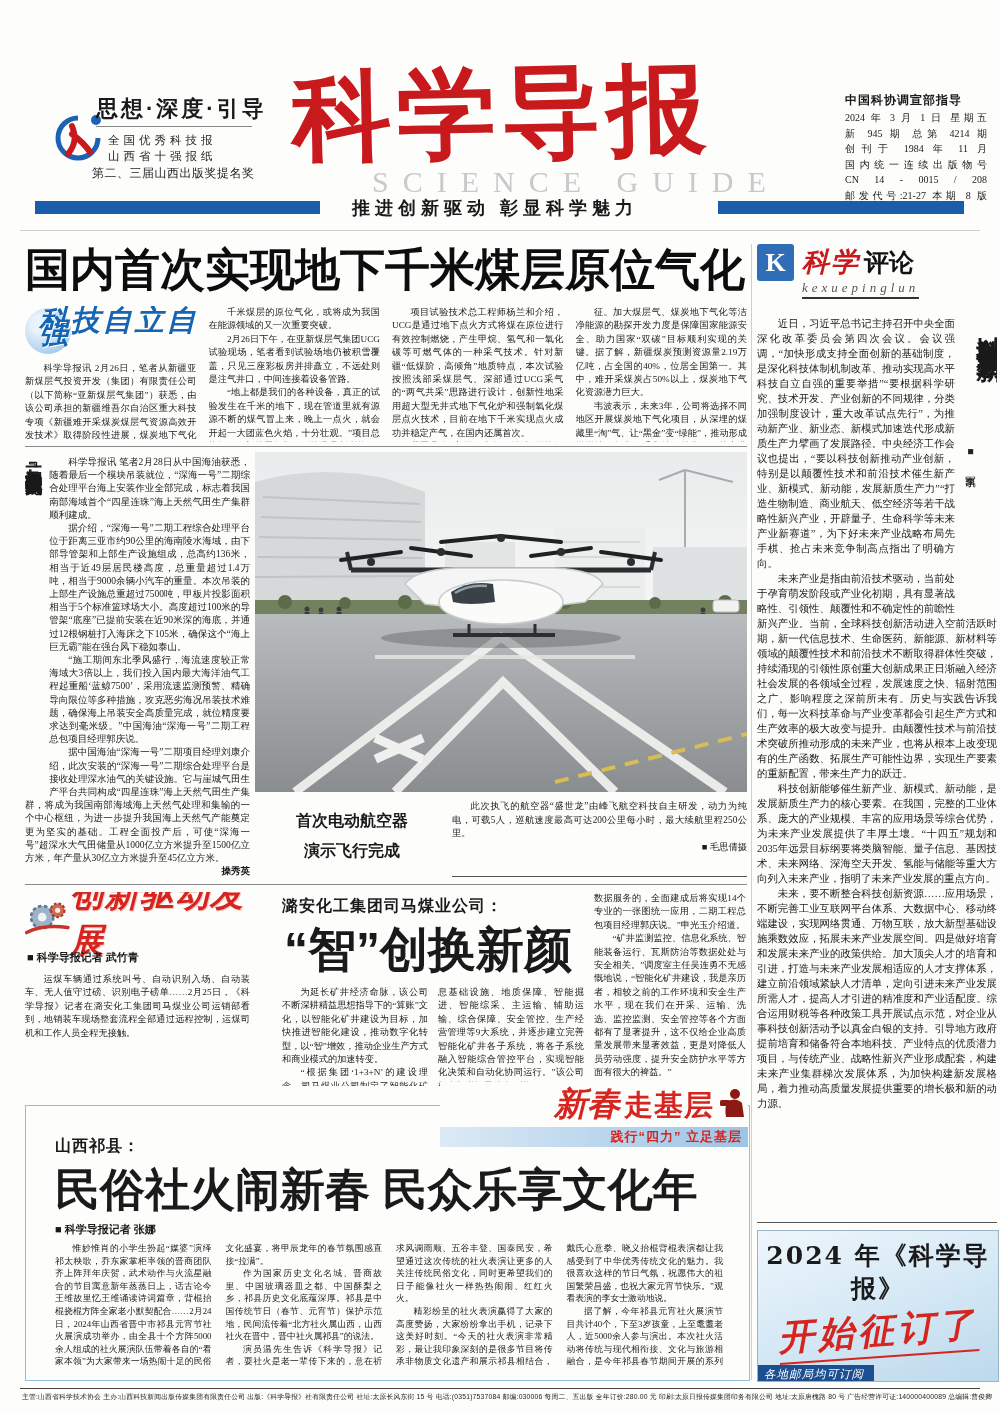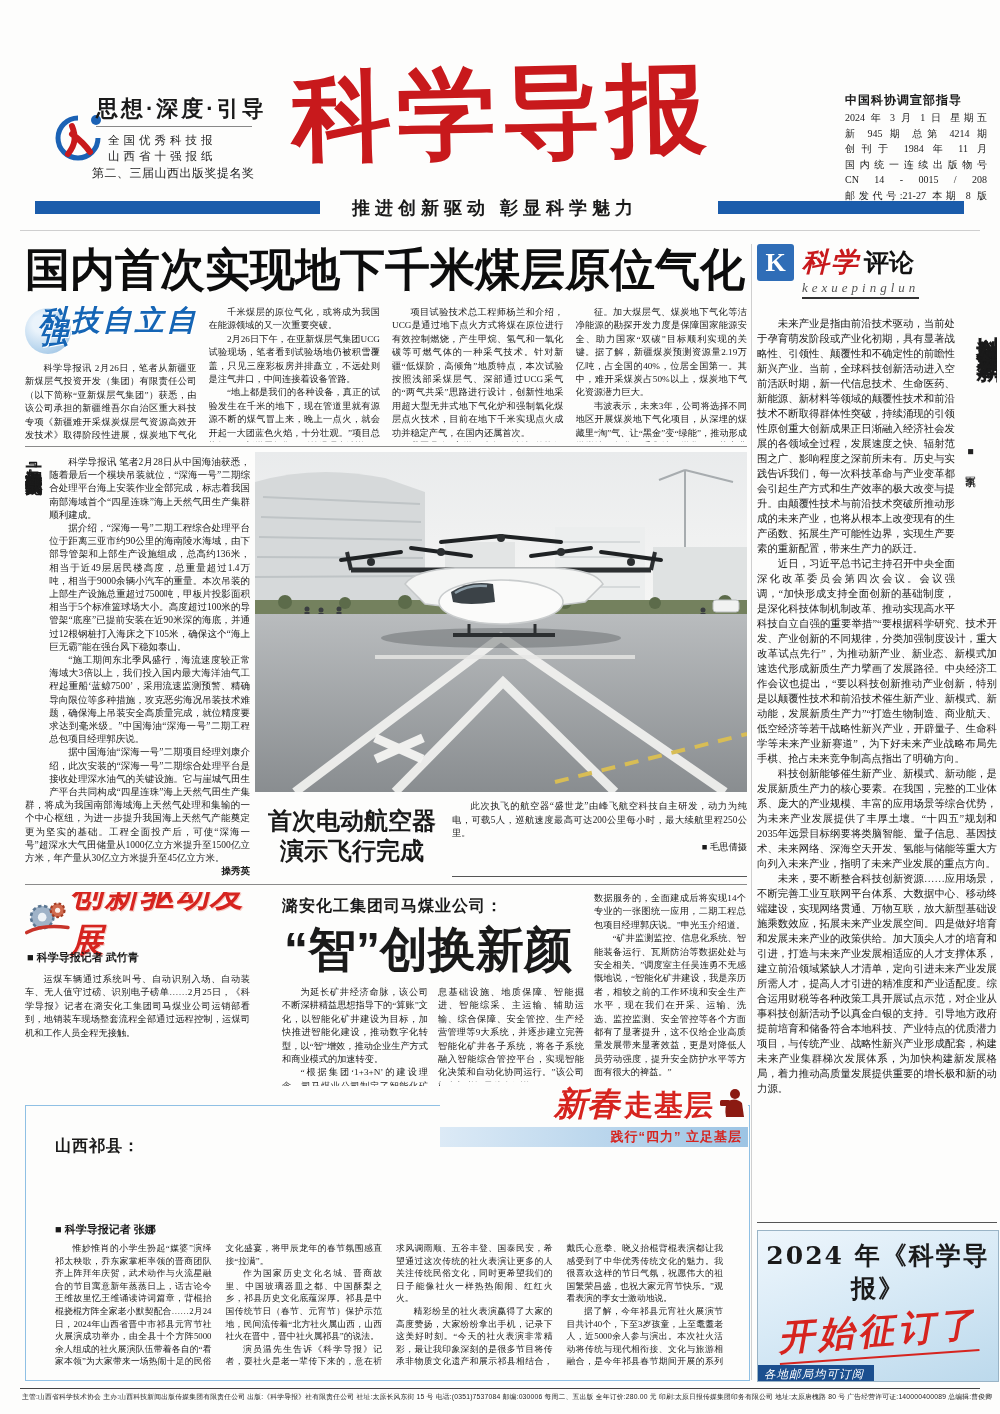--- a/index.html
+++ b/index.html
@@ -57,21 +57,21 @@
       height:338px;margin-right:9px;margin-left:2px;letter-spacing:0.5px;}
 
   
   .cmt-body{font-size:10.4px;line-height:15px;overflow:hidden;}
   .cmt-float{float:right;height:288px;display:flex;margin-left:8px;}
   .cmt-title{font-size:26px;font-weight:900;font-family:"Liberation Sans",sans-serif;letter-spacing:2px;}
   .cmt-author{font-size:10.5px;margin-top:130px;margin-right:4px;color:#222;}
 
   
   .photo-frame{background:#dfe1e2;overflow:hidden;}
-  .cap-title{font-size:24px;font-weight:900;font-family:"Liberation Sans",sans-serif;text-align:center;line-height:30px;}
+  .cap-title{font-size:16px;font-weight:900;font-family:"Liberation Sans",sans-serif;text-align:center;line-height:30px;}
   .cap-text{font-size:9.3px;line-height:13.6px;}
   .credit{text-align:right;text-indent:0;}
 
   
   .kicker{font-size:16px;font-weight:bold;font-family:"Liberation Sans",sans-serif;letter-spacing:1px;}
   .h2-sima{font-size:48px;font-weight:900;font-family:"Liberation Sans",sans-serif;white-space:nowrap;}
 
   
   .sh-box{border:1px solid #8fc0e4;}
   .nc-script{font-size:33px;font-weight:900;font-style:italic;color:#d6241f;font-family:"DejaVu Serif",serif;}
@@ -104,20 +104,21 @@
       <path d="M20 16 C24 26 24 34 16 44 M20 24 C28 30 34 36 38 42" fill="none" stroke="#c8191c" stroke-width="6" stroke-linecap="round"></path>
     </svg>
   </div>
   <div class="abs sans tagline" style="left:96px;top:94px;">思想·深度·引导</div>
   <div class="abs" style="left:96px;top:126px;width:156px;height:1px;background:#888;"></div>
   <div class="abs honor sans" style="left:108px;top:133px;">全国优秀科技报</div>
   <div class="abs honor sans" style="left:108px;top:149px;">山西省十强报纸</div>
   <div class="abs honor3 sans" style="left:92px;top:165px;">第二、三届山西出版奖提名奖</div>
 
   <div class="abs mast-title" style="left:292px;top:48px;">科学导报</div>
+  <div class="abs mast-en" style="left:372px;top:165px;">SCIENCE GUIDE</div>
 
   <div class="abs issue-head sans" style="left:845px;top:92px;">中国科协调宣部指导</div>
   <div class="abs" style="left:845px;top:110px;width:142px;">
     <div class="issue-line">2024 年 3 月 1 日 星期五</div>
     <div class="issue-line">新 945 期 总第 4214 期</div>
     <div class="issue-line">创刊于 1984 年 11 月</div>
     <div class="issue-line">国内统一连续出版物号</div>
     <div class="issue-line">CN 14 - 0015 / 208</div>
     <div class="issue-line">邮发代号:21-27 本期 8 版</div>
   </div>
@@ -294,22 +295,22 @@
         <span class="cmt-cn-black">评论</span>
         <div class="cmt-py">kexuepinglun</div>
       </div>
     </div>
   </div>
   <div class="abs cmt-body jt" style="left:757px;top:316px;width:240px;height:900px;">
     <div class="cmt-float">
       <div class="vert cmt-author">■ 李军凯</div>
       <div class="vert cmt-title">以科技创新促产业创新</div>
     </div>
+    <p>近日，习近平总书记主持召开中央全面深化改革委员会第四次会议。会议强调，“加快形成支持全面创新的基础制度，是深化科技体制机制改革、推动实现高水平科技自立自强的重要举措”“要根据科学研究、技术开发、产业创新的不同规律，分类加强制度设计，重大改革试点先行”，为推动新产业、新业态、新模式加速迭代形成新质生产力擘画了发展路径。中央经济工作会议也提出，“要以科技创新推动产业创新，特别是以颠覆性技术和前沿技术催生新产业、新模式、新动能，发展新质生产力”“打造生物制造、商业航天、低空经济等若干战略性新兴产业，开辟量子、生命科学等未来产业新赛道”，为下好未来产业战略布局先手棋、抢占未来竞争制高点指出了明确方向。</p>
     <p>未来产业是指由前沿技术驱动，当前处于孕育萌发阶段或产业化初期，具有显著战略性、引领性、颠覆性和不确定性的前瞻性新兴产业。当前，全球科技创新活动进入空前活跃时期，新一代信息技术、生命医药、新能源、新材料等领域的颠覆性技术和前沿技术不断取得群体性突破，持续涌现的引领性原创重大创新成果正日渐融入经济社会发展的各领域全过程，发展速度之快、辐射范围之广、影响程度之深前所未有。历史与实践告诉我们，每一次科技革命与产业变革都会引起生产方式和生产效率的极大改变与提升。由颠覆性技术与前沿技术突破所推动形成的未来产业，也将从根本上改变现有的生产函数、拓展生产可能性边界，实现生产要素的重新配置，带来生产力的跃迁。</p>
-    <p>近日，习近平总书记主持召开中央全面深化改革委员会第四次会议。会议强调，“加快形成支持全面创新的基础制度，是深化科技体制机制改革、推动实现高水平科技自立自强的重要举措”“要根据科学研究、技术开发、产业创新的不同规律，分类加强制度设计，重大改革试点先行”，为推动新产业、新业态、新模式加速迭代形成新质生产力擘画了发展路径。中央经济工作会议也提出，“要以科技创新推动产业创新，特别是以颠覆性技术和前沿技术催生新产业、新模式、新动能，发展新质生产力”“打造生物制造、商业航天、低空经济等若干战略性新兴产业，开辟量子、生命科学等未来产业新赛道”，为下好未来产业战略布局先手棋、抢占未来竞争制高点指出了明确方向。</p>
     <p>科技创新能够催生新产业、新模式、新动能，是发展新质生产力的核心要素。在我国，完整的工业体系、庞大的产业规模、丰富的应用场景等综合优势，为未来产业发展提供了丰厚土壤。“十四五”规划和2035年远景目标纲要将类脑智能、量子信息、基因技术、未来网络、深海空天开发、氢能与储能等重大方向列入未来产业，指明了未来产业发展的重点方向。</p>
     <p>未来，要不断整合科技创新资源……应用场景，不断完善工业互联网平台体系、大数据中心、移动终端建设，实现网络贯通、万物互联，放大新型基础设施乘数效应，拓展未来产业发展空间。四是做好培育和发展未来产业的政策供给。加大顶尖人才的培育和引进，打造与未来产业发展相适应的人才支撑体系，建立前沿领域紧缺人才清单，定向引进未来产业发展所需人才，提高人才引进的精准度和产业适配度。综合运用财税等各种政策工具开展试点示范，对企业从事科技创新活动予以真金白银的支持。引导地方政府提前培育和储备符合本地科技、产业特点的优质潜力项目，与传统产业、战略性新兴产业形成配套，构建未来产业集群梯次发展体系，为加快构建新发展格局，着力推动高质量发展提供重要的增长极和新的动力源。</p>
   </div>
   <div class="hr" style="left:757px;top:1222px;width:240px;background:#555;"></div>
 
   <div class="abs" style="left:25px;top:892px;width:225px;height:196px;overflow:hidden;">
     <div class="badge-cxqd">
       <svg width="52" height="46" viewBox="0 0 52 46">
         <circle cx="20" cy="22" r="13" fill="#9fb3c8" stroke="#5b7792" stroke-width="3" stroke-dasharray="4 3"></circle>
         <circle cx="20" cy="22" r="5" fill="#eef3f7"></circle>
@@ -350,20 +351,21 @@
     <span class="nc-bold">走基层</span>
     <svg width="30" height="34" viewBox="0 0 30 34" style="vertical-align:-6px;">
       <circle cx="17" cy="7" r="5" fill="#8b1a12"></circle>
       <path d="M10 14 Q18 10 24 16 L26 30 L8 30 Q6 20 10 14 Z" fill="#8b1a12"></path>
       <rect x="2" y="13" width="10" height="6" rx="1.5" fill="#8b1a12"></rect>
     </svg>
     <div class="nc-strip">践行“四力” 立足基层</div>
   </div>
 
   <div class="abs kicker" style="left:55px;top:1136px;">山西祁县：</div>
+  <div class="abs h2-sh" style="left:55px;top:1160px;">民俗社火闹新春 民众乐享文化年</div>
   <div class="abs byline" style="left:55px;top:1222px;">■ 科学导报记者 张娜</div>
 
   <div class="abs sh-cols" style="left:55px;top:1242px;width:668px;">
     <p>惟妙惟肖的小学生扮起“媒婆”演绎祁太秧歌，乔东家掌柜率领的晋商团队齐上阵拜年庆贺，武术动作与火流星融合的节目寓意新年蒸蒸日上，话古论今王维故里忆王维诵读诗词篇章，背棍抬棍挠棍方阵全家老小默契配合……2月24日，2024年山西省晋中市祁县元宵节社火展演成功举办，由全县十个方阵5000余人组成的社火展演队伍带着各自的“看家本领”为大家带来一场热闹十足的民俗文化盛宴，将甲辰龙年的春节氛围感直接“拉满”。</p>
     <p>作为国家历史文化名城、晋商故里、中国玻璃器皿之都、中国酥梨之乡，祁县历史文化底蕴深厚。祁县是中国传统节日（春节、元宵节）保护示范地，民间流传着“北方社火属山西，山西社火在晋中，晋中社火属祁县”的说法。</p>
     <p>演员温先生告诉《科学导报》记者，耍社火是老一辈传下来的，意在祈求风调雨顺、五谷丰登、国泰民安，希望通过这次传统的社火表演让更多的人关注传统民俗文化，同时更希望我们的日子能像社火一样热热闹闹、红红火火。</p>
     <p>精彩纷呈的社火表演赢得了大家的高度赞扬，大家纷纷拿出手机，记录下这美好时刻。“今天的社火表演非常精彩，最让我印象深刻的是很多节目将传承非物质文化遗产和展示祁县相结合，戴氏心意拳、晓义抬棍背棍表演都让我感受到了中华优秀传统文化的魅力。我很喜欢这样的节日气氛，祝愿伟大的祖国繁荣昌盛，也祝大家元宵节快乐。”观看表演的李女士激动地说。</p>
     <p>据了解，今年祁县元宵社火展演节目共计40个，下至3岁孩童，上至耄耋老人，近5000余人参与演出。本次社火活动将传统与现代相衔接、文化与旅游相融合，是今年祁县春节期间开展的系列群众文化旅游活动中的一项重要内容。作为文化惠民品牌活动，社火活动既保留民间传统特色，又融入现代元素，内容积极健康、形式丰富多样，在鼓励各参演队伍注重传统民间社火表演形式的基础上，不断创新内容。</p>
 
   </div>

